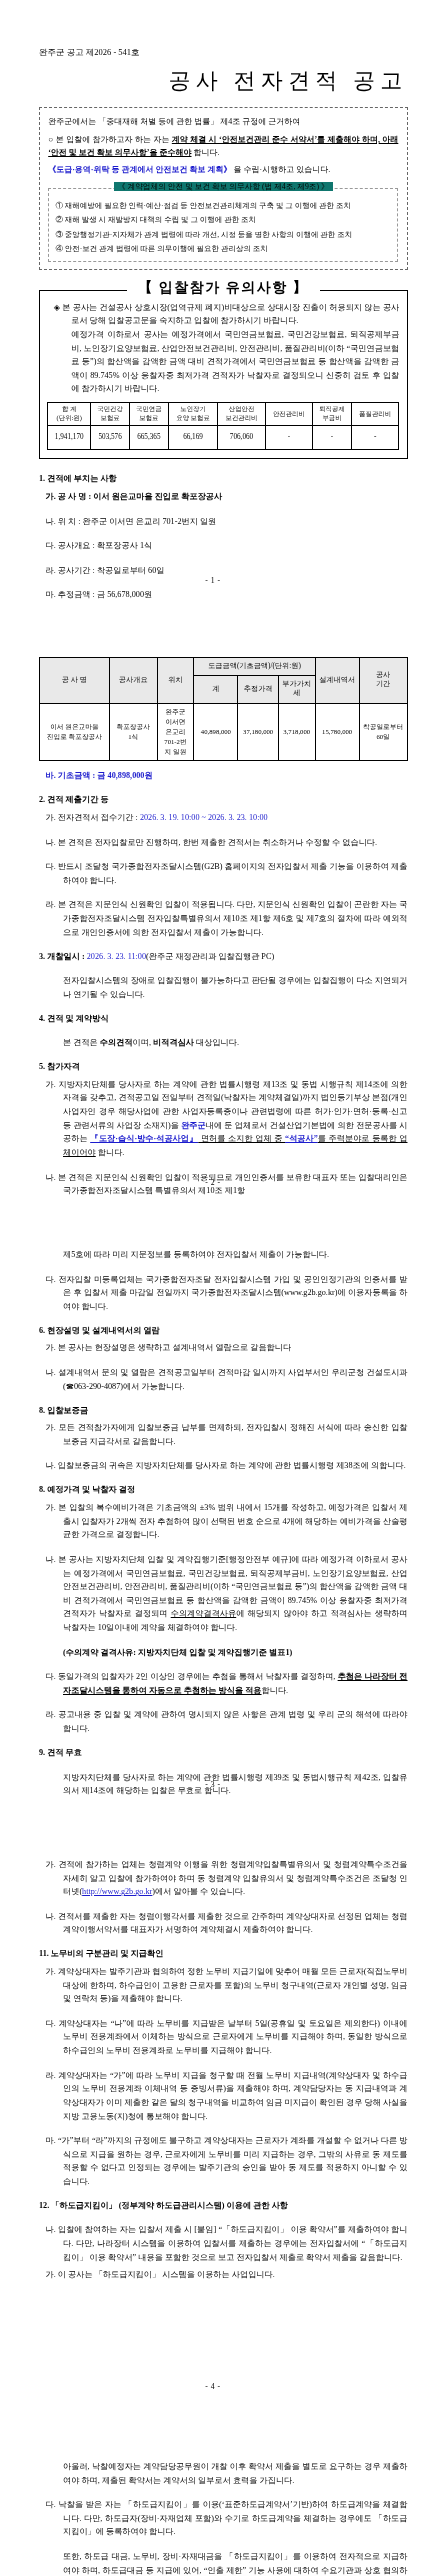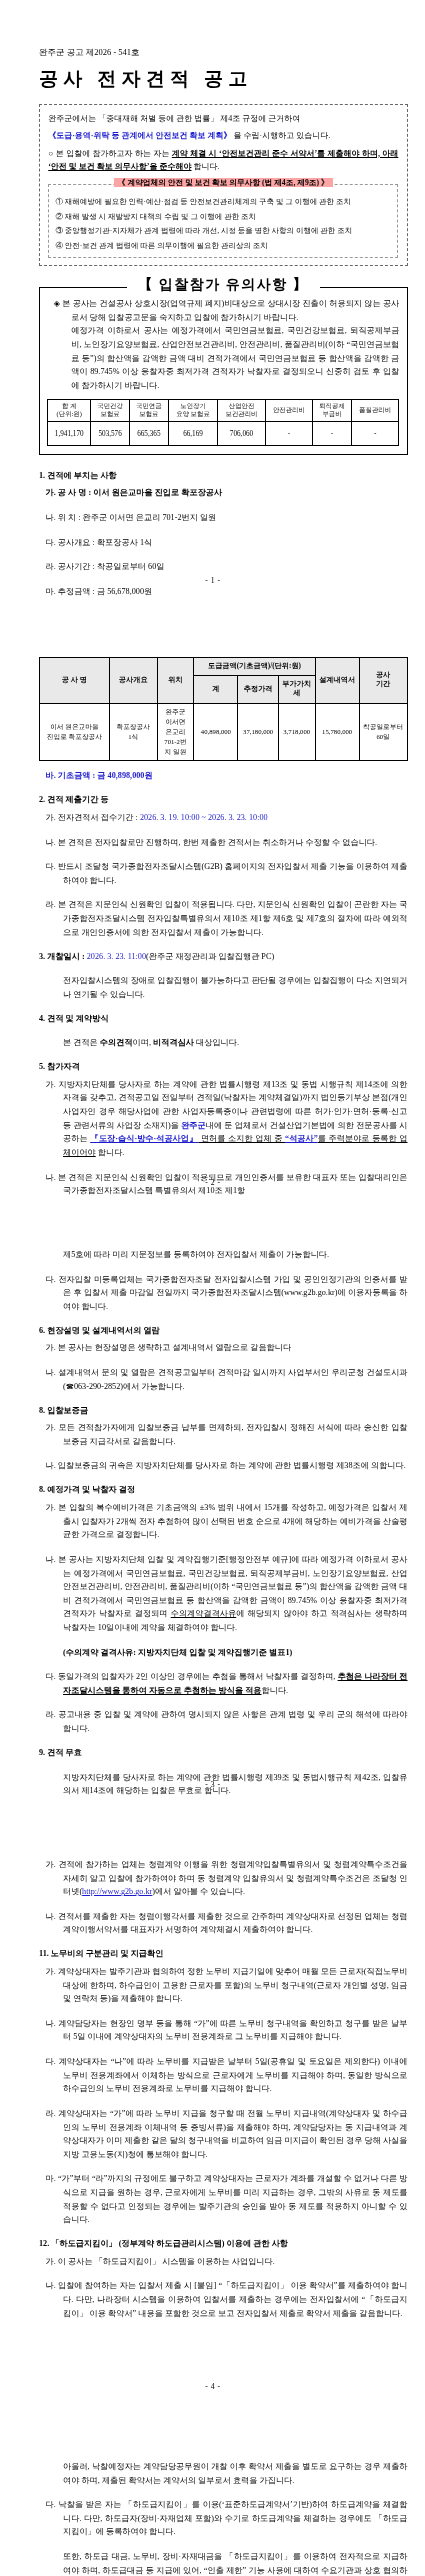--- a/index.html
+++ b/index.html
@@ -9,54 +9,54 @@
   .pg{position:absolute;left:0;right:0;bottom:17.5px;text-align:center;font-size:7.7px;letter-spacing:0.5px}
   p{margin:0;font-size:8.2px;line-height:1.66;text-align:justify;word-break:break-all}
   .gap4{margin-top:11px}.gap8{margin-top:4.1px}.gap12{margin-top:6.2px}.gap16{margin-top:8.2px}
   .gap20{margin-top:10.3px}.gap26{margin-top:13.4px}
   .b{font-weight:bold}
   .bl{color:#1c1ccd}
   .u{text-decoration:underline}
   .sm{font-size:7px}
   .pt88{padding-top:45px}.pt95{padding-top:49px}.pt85{padding-top:44px}.pt100{padding-top:52px}
   .notice-no{font-size:8.5px}
-  .title{font-size:19px;font-weight:bold;text-align:left;letter-spacing:5.2px;margin:9.3px 0 0;line-height:1.2}
+  .title{font-size:22px;font-weight:normal;text-align:right;letter-spacing:5.2px;margin:9.3px 0 0;line-height:1.2}
   .box1{border:1px dashed #666;padding:7.2px 8.2px 7.2px;margin-top:12.4px}
   .box1 p{font-size:8px}
   .inbox{border:0.8px dashed #999;margin-top:11.3px;position:relative;padding:8.2px 6.2px 5.2px}
   .inbox-h{position:absolute;top:-7.2px;left:0;right:0;text-align:center}
-  .inbox-h span{background:#fca5a5;padding:0 4.1px;font-weight:bold;font-size:7.7px}
+  .inbox-h span{background:#0f766e;padding:0 4.1px;font-weight:normal;font-size:7.7px}
   .inbox p{font-size:7.5px;line-height:1.6;margin-top:2.6px;text-align:left}
   .box2{border:1px solid #000;margin-top:20.6px;position:relative;padding:9.3px 7.2px 8.2px}
   .box2-h{position:absolute;top:-12px;left:0;right:0;text-align:center}
   .box2-h span{background:#fff;padding:0 11.3px;font-size:14px;font-weight:bold;letter-spacing:1.5px}
   .it{padding-left:24px;text-indent:-17.5px}
   .cont{margin-left:24px}
   table{border-collapse:collapse;width:100%;margin-top:6.2px}
   .tb{border:1px solid #000}
   .tb th,.tb td{border:0.5px solid #000;text-align:center;vertical-align:middle;white-space:pre-line}
   .t1 th{font-weight:normal;font-size:6.4px;line-height:1.35;padding:2.1px 1px}
   .t1 td{font-size:7.2px;height:24px;padding:1.5px 1px}
-  .t2 th{background:#e9e9e9;font-weight:bold;font-size:7.2px;line-height:1.35;padding:3.6px 1px}
+  .t2 th{background:#e9e9e9;font-weight:normal;font-size:7.2px;line-height:1.35;padding:3.6px 1px}
   .t2 td{font-size:6.7px;line-height:1.5;padding:3.1px 1px}
   a{color:#1c1ccd;text-decoration:underline}
 </style>
 </head>
 <body>
 
 <div id="doc">
 
   <div class="page pt88">
     <p class="notice-no">완주군 공고 제2026  - 541호</p>
     <h1 class="title">공사 전자견적 공고</h1>
 
     <div class="box1">
       <p>완주군에서는 「중대재해 처벌 등에 관한 법률」 제4조 규정에 근거하여</p>
+      <p class="gap8"><span>○ 본 입찰에 참가하고자 하는 자는 </span><span class="u b">계약 체결 시 ‘안전보건관리 준수 서약서’를 제출해야 하며, 아래 ‘안전 및 보건 확보 의무사항’을 준수해야</span><span> 합니다.</span></p>
       <p class="gap8"><span class="bl b">《도급·용역·위탁 등 관계에서 안전보건 확보 계획》</span><span> 을 수립·시행하고 있습니다.</span></p>
-      <p class="gap8"><span>○ 본 입찰에 참가하고자 하는 자는 </span><span class="u b">계약 체결 시 ‘안전보건관리 준수 서약서’를 제출해야 하며, 아래 ‘안전 및 보건 확보 의무사항’을 준수해야</span><span> 합니다.</span></p>
       <div class="inbox">
         <div class="inbox-h"><span>《 계약업체의 안전 및 보건 확보 의무사항 (법 제4조, 제9조) 》</span></div>
         <p>① 재해예방에 필요한 인력·예산·점검 등 안전보건관리체계의 구축 및 그 이행에 관한 조치</p>
         <p>② 재해 발생 시 재발방지 대책의 수립 및 그 이행에 관한 조치</p>
         <p>③ 중앙행정기관·지자체가 관계 법령에 따라 개선, 시정 등을 명한 사항의 이행에 관한 조치</p>
         <p>④ 안전·보건 관계 법령에 따른 의무이행에 필요한 관리상의 조치</p>
       </div>
     </div>
 
     <div class="box2">
@@ -162,21 +162,21 @@
 
     <div class="pg">- 2 -</div>
   </div>
 
   <div class="page pt85">
     <p class="cont">제5호에 따라 미리 지문정보를 등록하여야 전자입찰서 제출이 가능합니다.</p>
     <p class="it gap4">다. 전자입찰 미등록업체는 국가종합전자조달 전자입찰시스템 가입 및 공인인정기관의 인증서를 받은 후 입찰서 제출 마감일 전일까지 국가종합전자조달시스템(www.g2b.go.kr)에 이용자등록을 하여야 합니다.</p>
 
     <p class="b gap20">6. 현장설명 및 설계내역서의 열람</p>
     <p class="it gap8">가. 본 공사는 현장설명은 생략하고 설계내역서 열람으로 갈음합니다</p>
-    <p class="it gap4">나. 설계내역서 문의 및 열람은 견적공고일부터 견적마감 일시까지 사업부서인 우리군청 건설도시과(☎063-290-2852)에서 가능합니다.</p>
+    <p class="it gap4">나. 설계내역서 문의 및 열람은 견적공고일부터 견적마감 일시까지 사업부서인 우리군청 건설도시과(☎063-290-4087)에서 가능합니다.</p>
 
     <p class="b gap20">8. 입찰보증금</p>
     <p class="it gap8">가. 모든 견적참가자에게 입찰보증금 납부를 면제하되, 전자입찰시 정해진 서식에 따라 송신한 입찰보증금 지급각서로 갈음합니다.</p>
     <p class="it gap4">나. 입찰보증금의 귀속은 지방자치단체를 당사자로 하는 계약에 관한 법률시행령 제38조에 의합니다.</p>
 
     <p class="b gap20">8. 예정가격 및 낙찰자 결정</p>
     <p class="it gap8">가. 본 입찰의 복수예비가격은 기초금액의 ±3% 범위 내에서 15개를 작성하고, 예정가격은 입찰서 제출시 입찰자가 2개씩 전자 추첨하여 많이 선택된 번호 순으로 4개에 해당하는 예비가격을 산술평균한 가격으로 결정합니다.</p>
     <p class="it gap4"><span>나. 본 공사는 지방자치단체 입찰 및 계약집행기준[행정안전부 예규]에 따라 예정가격 이하로서 공사는 예정가격에서 국민연금보험료, 국민건강보험료, 퇴직공제부금비, 노인장기요양보험료, 산업안전보건관리비, 안전관리비, 품질관리비(이하 “국민연금보험료 등”)의 합산액을 감액한 금액 대비 견적가격에서 국민연금보험료 등 합산액을 감액한 금액이 89.745% 이상 응찰자중 최저가격 견적자가 낙찰자로 결정되며 </span><span class="u">수의계약결격사유</span><span>에 해당되지 않아야 하고 적격심사는 생략하며 낙찰자는 10일이내에 계약을 체결하여야 합니다.</span></p>
     <p class="cont b gap4">(수의계약 결격사유: 지방자치단체 입찰 및 계약집행기준 별표1)</p>
     <p class="it gap4"><span>다. 동일가격의 입찰자가 2인 이상인 경우에는 추첨을 통해서 낙찰자를 결정하며, </span><span class="b u">추첨은 나라장터 전자조달시스템을 통하여 자동으로 추첨하는 방식을 적용</span><span>합니다.</span></p>
@@ -189,28 +189,27 @@
 
     <div class="pg">- 3 -</div>
   </div>
 
   <div class="page pt100">
     <p class="it"><span>가. 견적에 참가하는 업체는 청렴계약 이행을 위한 청렴계약입찰특별유의서 및 청렴계약특수조건을 자세히 알고 입찰에 참가하여야 하며 동 청렴계약 입찰유의서 및 청렴계약특수조건은 조달청 인터넷(</span><a href="#">http://www.g2b.go.kr</a><span>)에서 알아볼 수 있습니다.</span></p>
     <p class="it gap4">나. 견적서를 제출한 자는 청렴이행각서를 제출한 것으로 간주하며 계약상대자로 선정된 업체는 청렴계약이행서약서를 대표자가 서명하여 계약체결시 제출하여야 합니다.</p>
 
     <p class="b gap20">11. 노무비의 구분관리 및 지급확인</p>
     <p class="it gap8">가. 계약상대자는 발주기관과 협의하여 정한 노무비 지급기일에 맞추어 매월 모든 근로자(직접노무비 대상에 한하며, 하수급인이 고용한 근로자를 포함)의 노무비 청구내역(근로자 개인별 성명, 임금 및 연락처 등)을 제출해야 합니다.</p>
-    <p class="it gap4">나. 계약담당자는 현장인 명부 등을 통해 “가”에 따른 노무비 청구내역을 확인하고 청구를 받은 날부터 5일 이내에 계약상대자의 노무비 전용계좌로 그 노무비를 지급해야 합니다.</p>
     <p class="it gap4">다. 계약상대자는 “나”에 따라 노무비를 지급받은 날부터 5일(공휴일 및 토요일은 제외한다) 이내에 노무비 전용계좌에서 이체하는 방식으로 근로자에게 노무비를 지급해야 하며, 동일한 방식으로 하수급인의 노무비 전용계좌로 노무비를 지급해야 합니다.</p>
     <p class="it gap4">라. 계약상대자는 “가”에 따라 노무비 지급을 청구할 때 전월 노무비 지급내역(계약상대자 및 하수급인의 노무비 전용계좌 이체내역 등 증빙서류)을 제출해야 하며, 계약담당자는 동 지급내역과 계약상대자가 이미 제출한 같은 달의 청구내역을 비교하여 임금 미지급이 확인된 경우 당해 사실을 지방 고용노동(지)청에 통보해야 합니다.</p>
     <p class="it gap4">마. “가”부터 “라”까지의 규정에도 불구하고 계약상대자는 근로자가 계좌를 개설할 수 없거나 다른 방식으로 지급을 원하는 경우, 근로자에게 노무비를 미리 지급하는 경우, 그밖의 사유로 동 제도를 적용할 수 없다고 인정되는 경우에는 발주기관의 승인을 받아 동 제도를 적용하지 아니할 수 있습니다.</p>
 
     <p class="b gap20">12. 「하도급지킴이」 (정부계약 하도급관리시스템) 이용에 관한 사항</p>
+    <p class="it gap4">나. 입찰에 참여하는 자는 입찰서 제출 시 [붙임] “「하도급지킴이」 이용 확약서”를 제출하여야 합니다. 다만, 나라장터 시스템을 이용하여 입찰서를 제출하는 경우에는 전자입찰서에 “「하도급지킴이」 이용 확약서” 내용을 포함한 것으로 보고 전자입찰서 제출로 확약서 제출을 갈음합니다.</p>
     <p class="it gap8">가. 이 공사는 「하도급지킴이」 시스템을 이용하는 사업입니다.</p>
-    <p class="it gap4">나. 입찰에 참여하는 자는 입찰서 제출 시 [붙임] “「하도급지킴이」 이용 확약서”를 제출하여야 합니다. 다만, 나라장터 시스템을 이용하여 입찰서를 제출하는 경우에는 전자입찰서에 “「하도급지킴이」 이용 확약서” 내용을 포함한 것으로 보고 전자입찰서 제출로 확약서 제출을 갈음합니다.</p>
 
     <div class="pg">- 4 -</div>
   </div>
 
   <div class="page pt100">
     <p class="cont">아울러, 낙찰예정자는 계약담당공무원이 개찰 이후 확약서 제출을 별도로 요구하는 경우 제출하여야 하며, 제출된 확약서는 계약서의 일부로서 효력을 가집니다.</p>
     <p class="it gap4">다. 낙찰을 받은 자는 「하도급지킴이」를 이용(‘표준하도급계약서’기반)하여 하도급계약을 체결합니다. 다만, 하도급자(장비·자재업체 포함)와 수기로 하도급계약을 체결하는 경우에도 「하도급지킴이」에 등록하여야 합니다.</p>
     <p class="cont gap4">또한, 하도급 대금, 노무비, 장비·자재대금을 「하도급지킴이」를 이용하여 전자적으로 지급하여야 하며, 하도급대금 등 지급에 있어, “인출 제한” 기능 사용에 대하여 수요기관과 상호 협의하여 결정합니다.</p>
     <p class="it gap4">라. 수요기관의 하도급대금, 노무비, 장비·자재대금의 직접 지급 또는 적정 지급 여부 확인에 적극 응하여야 합니다.</p>
 

